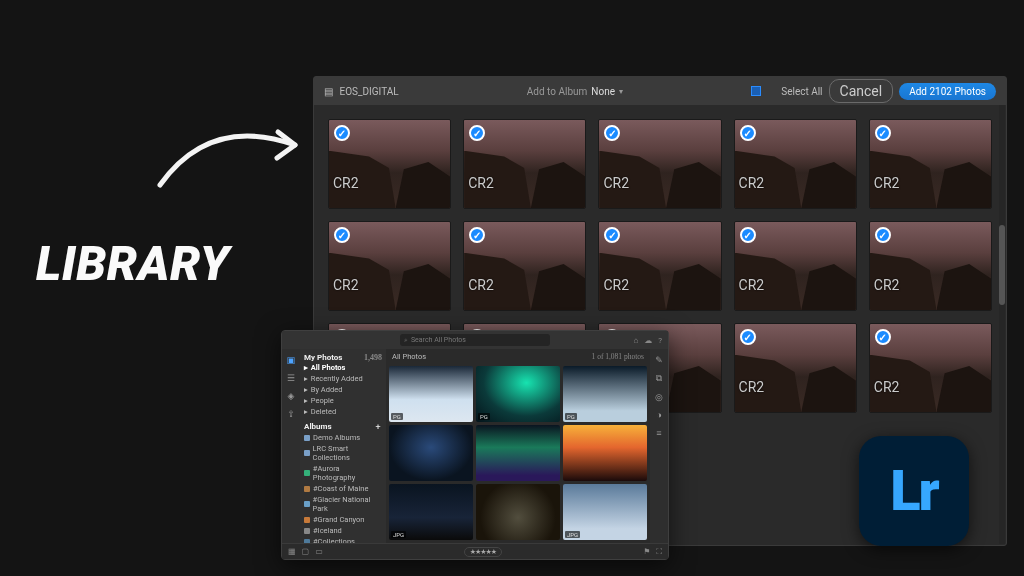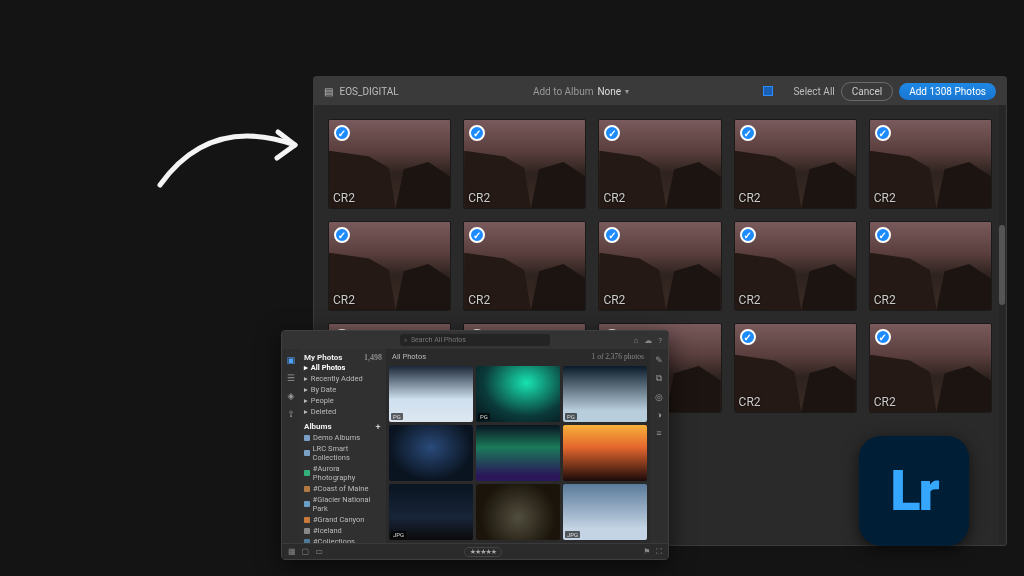--- a/index.html
+++ b/index.html
@@ -32,21 +32,21 @@
   padding:0 10px; font-size:10px; color:#bcbcbc; gap:6px;
 }
 .spacer { flex:1; }
 .album-select { color:#999; display:flex; align-items:center; gap:4px; }
 .album-value { color:#ddd; }
 .caret { font-size:8px; }
 .select-all { display:flex; align-items:center; gap:20px; color:#bcbcbc; }
 .chk { width:10px; height:10px; border:1px solid #2a8cff; background:#1a5fb4; }
 .btn-cancel {
   padding:3px 10px; border-radius:10px; border:1px solid #6a6a6a;
-  background:transparent; color:#ccc; font-size:10px; cursor:pointer;
+  background:transparent; color:#ccc; font-size:14px; cursor:pointer;
 }
 .btn-add {
   padding:3px 10px; border-radius:10px; border:none;
   background:linear-gradient(#1e88e5,#1976d2); color:#fff; font-size:10px; cursor:pointer;
 }
 .import-grid {
   flex:1; overflow:hidden; padding:14px; display:grid;
   grid-template-columns:repeat(5,1fr); gap:12px;
   align-content:start;
 }
@@ -66,21 +66,21 @@
   content:""; position:absolute; right:0; top:45%; width:45%; height:55%;
   background:#1c1410; clip-path:polygon(15% 20%,60% 5%,100% 35%,100% 100%,0 100%);
 }
 .check-badge {
   position:absolute; left:5px; top:5px; width:16px; height:16px;
   border-radius:50%; background:#1b8bff; border:2px solid #fff;
   display:flex; align-items:center; justify-content:center; color:#fff;
   font-size:10px; font-weight:bold;
 }
 .fmt {
-  position:absolute; left:4px; bottom:3px; font-size:12px;
+  position:absolute; left:4px; bottom:17px; font-size:14px;
   color:#ccc; text-shadow:0 0 2px #000;
 }
 .import-scroll {
   position:absolute; right:1px; top:28px; bottom:1px; width:6px; background:#262626;
 }
 .import-scroll .handle {
   position:absolute; right:0; top:120px; width:6px; height:80px;
   background:#555; border-radius:3px;
 }
 
@@ -140,20 +140,21 @@
   background:#001e36; border-radius:22px;
   display:flex; align-items:center; justify-content:center;
   color:#36a7ff; font-weight:900; font-size:56px; letter-spacing:-2px;
   box-shadow:0 4px 16px rgba(0,0,0,.6);
 }
 </style>
 </head>
 <body>
 
 <div class="heading">
+  <div>LIBRARY</div>
 </div>
 
 <svg class="arrow" viewBox="0 0 170 90">
   <path d="M10 75 Q 60 5 145 35" stroke="#f4f4f4" stroke-width="5" fill="none" stroke-linecap="round"></path>
   <path d="M145 35 L128 22 M145 35 L127 48" stroke="#f4f4f4" stroke-width="5" fill="none" stroke-linecap="round"></path>
 </svg>
 
 <div class="import-panel">
   <div class="import-header">
     <span>▤</span>
@@ -163,21 +164,21 @@
       <span>Add to Album</span>
       <span class="album-value">None</span>
       <span class="caret">▾</span>
     </div>
     <div class="spacer"></div>
     <div class="select-all">
       <div class="chk"></div>
       <span>Select All</span>
     </div>
     <button class="btn-cancel">Cancel</button>
-    <button class="btn-add">Add 1308 Photos</button>
+    <button class="btn-add">Add 2102 Photos</button>
   </div>
   <div class="import-grid" id="import-grid">
       <div class="thumb">
         <div class="thumb-img"></div>
         <div class="check-badge">✓</div>
         <div class="fmt">CR2</div>
       </div>
       <div class="thumb">
         <div class="thumb-img"></div>
         <div class="check-badge">✓</div>
@@ -283,21 +284,21 @@
             <div class="side-item active">
               <span>▸</span>
               <span>All Photos</span>
             </div>
             <div class="side-item">
               <span>▸</span>
               <span>Recently Added</span>
             </div>
             <div class="side-item">
               <span>▸</span>
-              <span>By Date</span>
+              <span>By Added</span>
             </div>
             <div class="side-item">
               <span>▸</span>
               <span>People</span>
             </div>
             <div class="side-item">
               <span>▸</span>
               <span>Deleted</span>
             </div>
           </div>
@@ -339,21 +340,21 @@
             <div class="side-item">
               <span class="side-swatch" style="background:#4f7a9a"></span>
               <span>#Collections</span>
             </div>
           </div>
       </div>
     </div>
     <div class="lib-main">
       <div class="lib-main-header">
         <span>All Photos</span>
-        <span class="muted-count">1 of 2,376 photos</span>
+        <span class="muted-count">1 of 1,081 photos</span>
       </div>
       <div class="lib-grid" id="lib-grid">
           <div class="ph p1">
             <div class="tag">PG</div>
           </div>
           <div class="ph p2">
             <div class="tag">PG</div>
           </div>
           <div class="ph p3">
             <div class="tag">PG</div>

